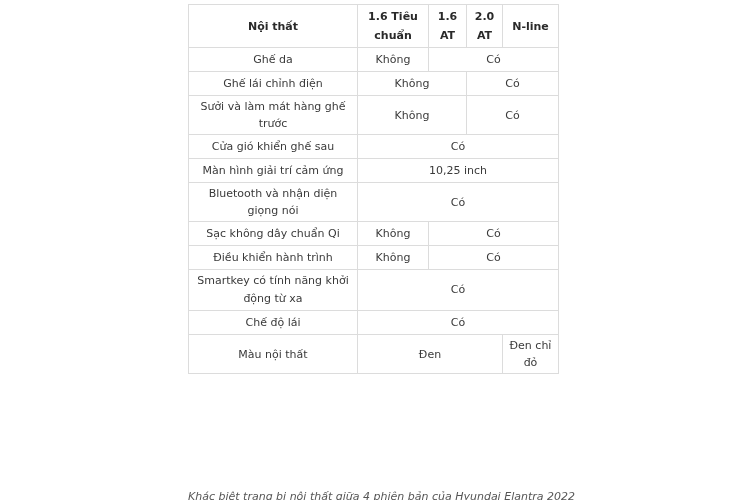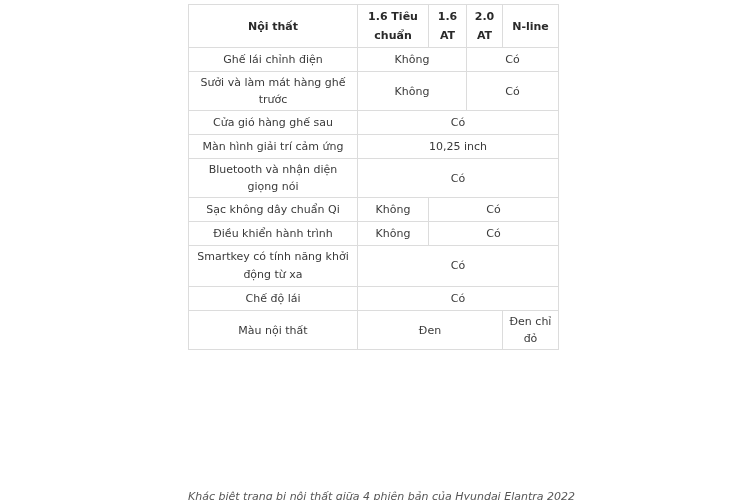--- a/index.html
+++ b/index.html
@@ -83,36 +83,41 @@
         <th>1.6 Tiêu chuẩn</th>
         <th>1.6 AT</th>
         <th>2.0 AT</th>
         <th>N-line</th>
       </tr>
     </thead>
     <tbody id="spec-body">
 
 
 
+      <tr>
+        <td>Ghế da</td>
+        <td colspan="1">Không</td>
+        <td colspan="3">Có</td>
+      </tr>
 
       <tr>
         <td>Ghế lái chỉnh điện</td>
         <td colspan="2">Không</td>
         <td colspan="2">Có</td>
       </tr>
 
       <tr>
         <td>Sưởi và làm mát hàng ghế trước</td>
         <td colspan="2">Không</td>
         <td colspan="2">Có</td>
       </tr>
 
 
       <tr>
-        <td>Cửa gió hàng ghế sau</td>
+        <td>Cửa gió khiển ghế sau</td>
         <td colspan="4">Có</td>
       </tr>
 
 
       <tr>
         <td>Màn hình giải trí cảm ứng</td>
         <td colspan="4">10,25 inch</td>
       </tr>
 
       <tr>

